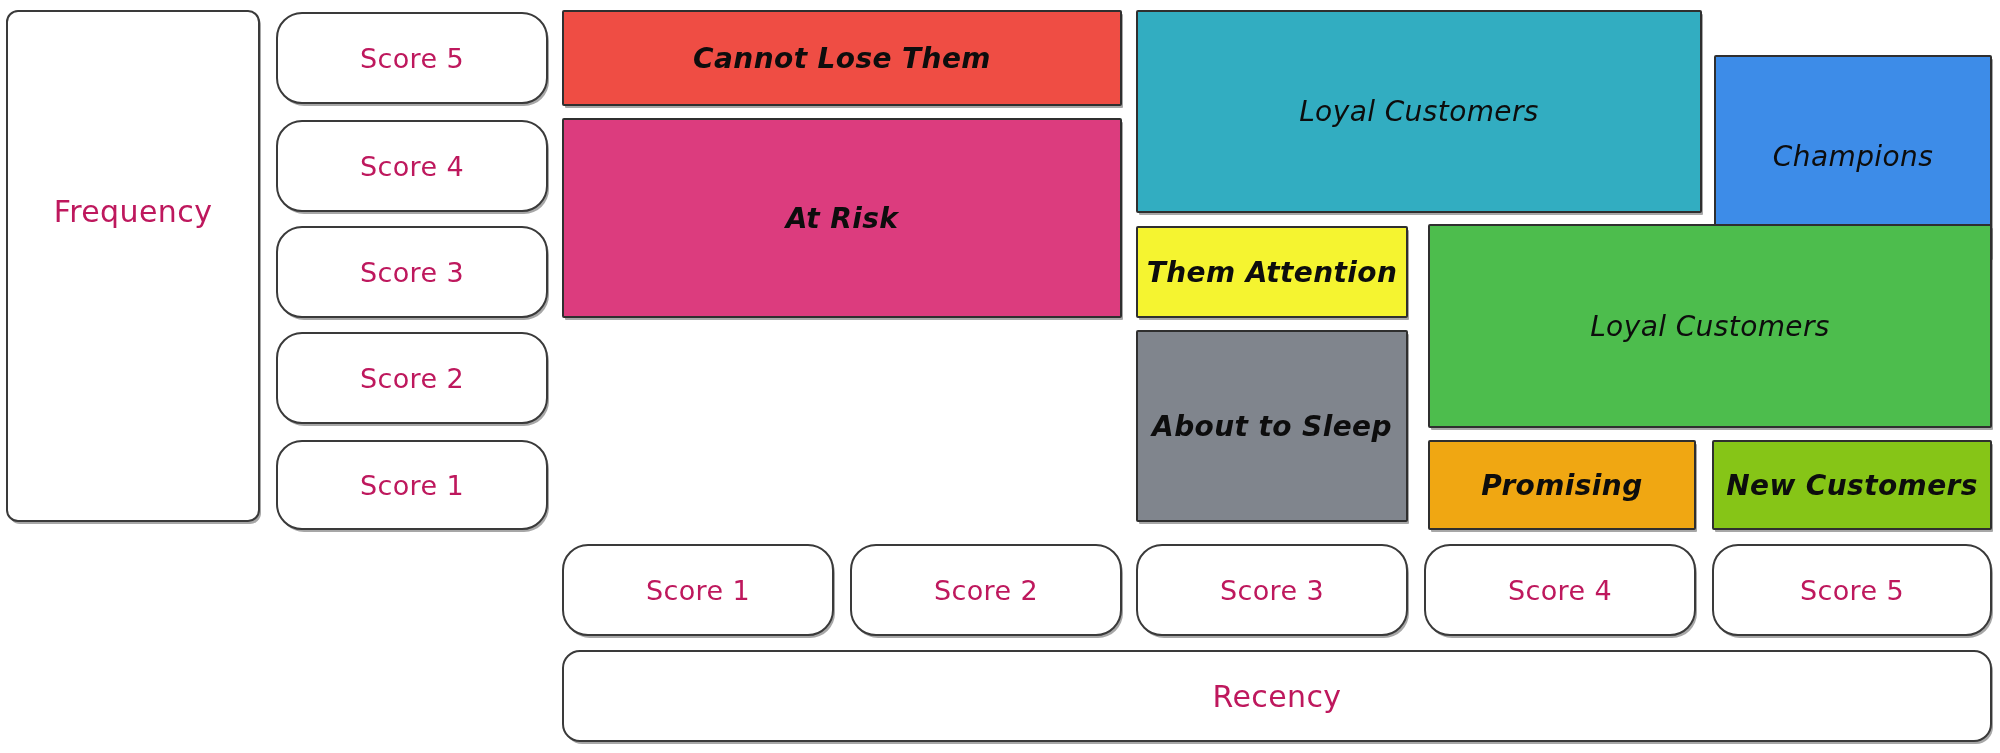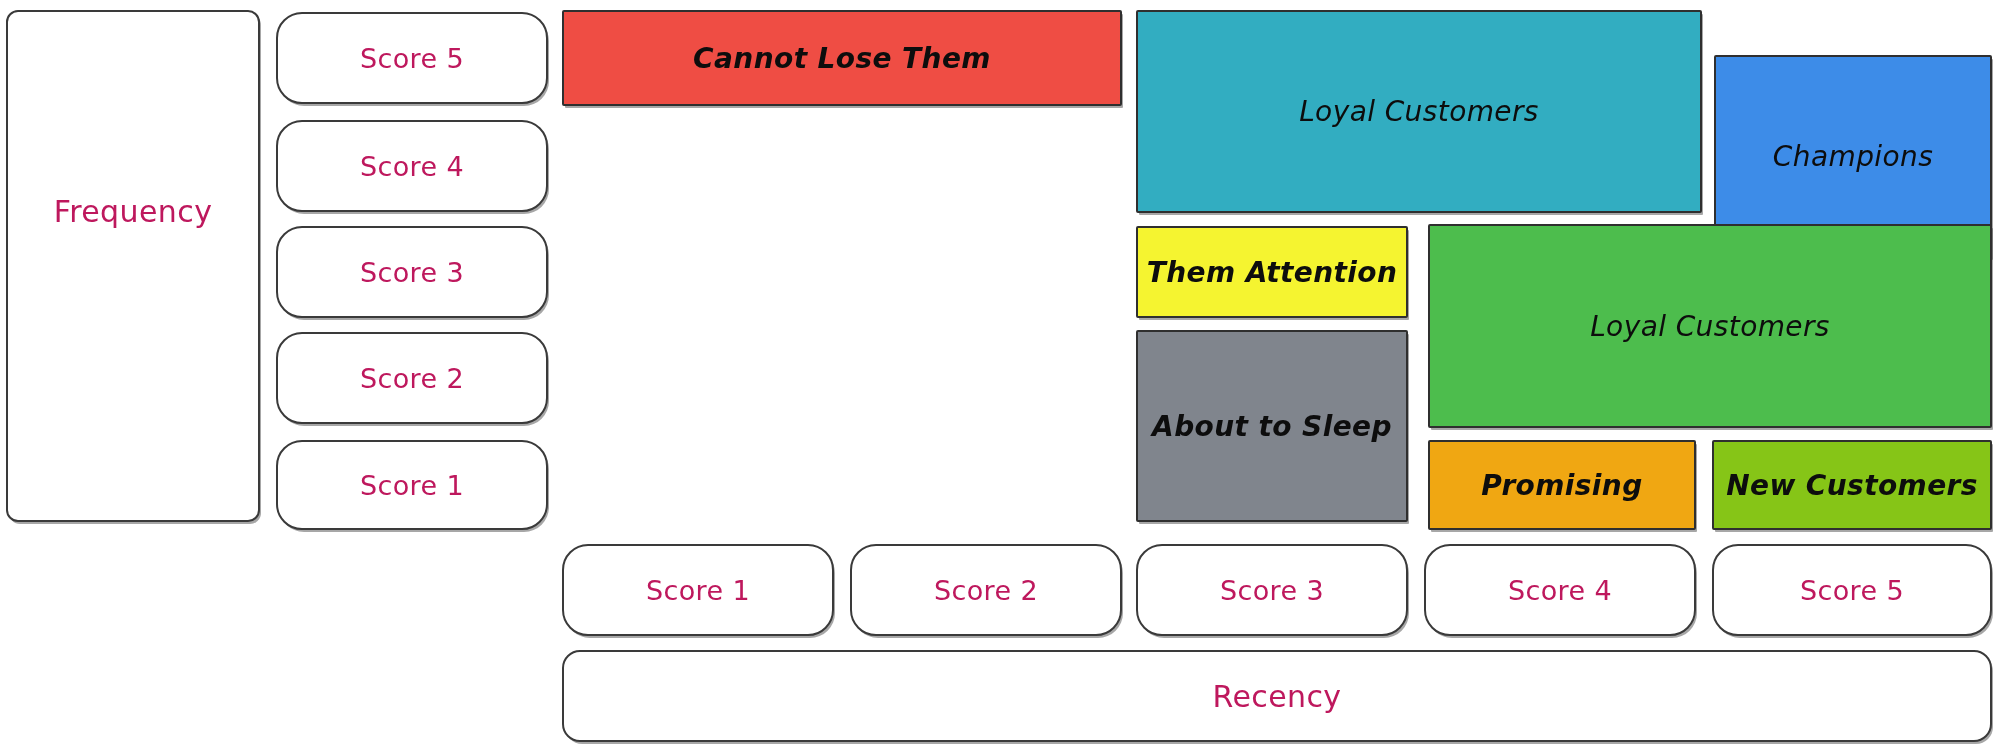--- a/index.html
+++ b/index.html
@@ -78,20 +78,23 @@
   </div>
 
   <div class="box seg" style="left:1136px;top:10px;width:566px;height:203px;background:#32adc1;">
     <span class="seg-lbl" style="font-weight:400;">Loyal Customers</span>
   </div>
 
   <div class="box seg" style="left:1714px;top:10px;width:278px;height:203px;background:#3d8ce8;margin-top:45px;">
     <span class="seg-lbl" style="font-weight:400;">Champions</span>
   </div>
 
+  <div class="box seg" style="left:562px;top:118px;width:560px;height:200px;background:#dc3c7e;">
+    <span class="seg-lbl">At Risk</span>
+  </div>
 
   <div class="box seg" style="left:1136px;top:226px;width:272px;height:92px;background:#f5f430;">
     <span class="seg-lbl">Them Attention</span>
   </div>
 
   <div class="box seg" style="left:1428px;top:224px;width:564px;height:204px;background:#4dbd4d;">
     <span class="seg-lbl" style="font-weight:400;">Loyal Customers</span>
   </div>
 
 

